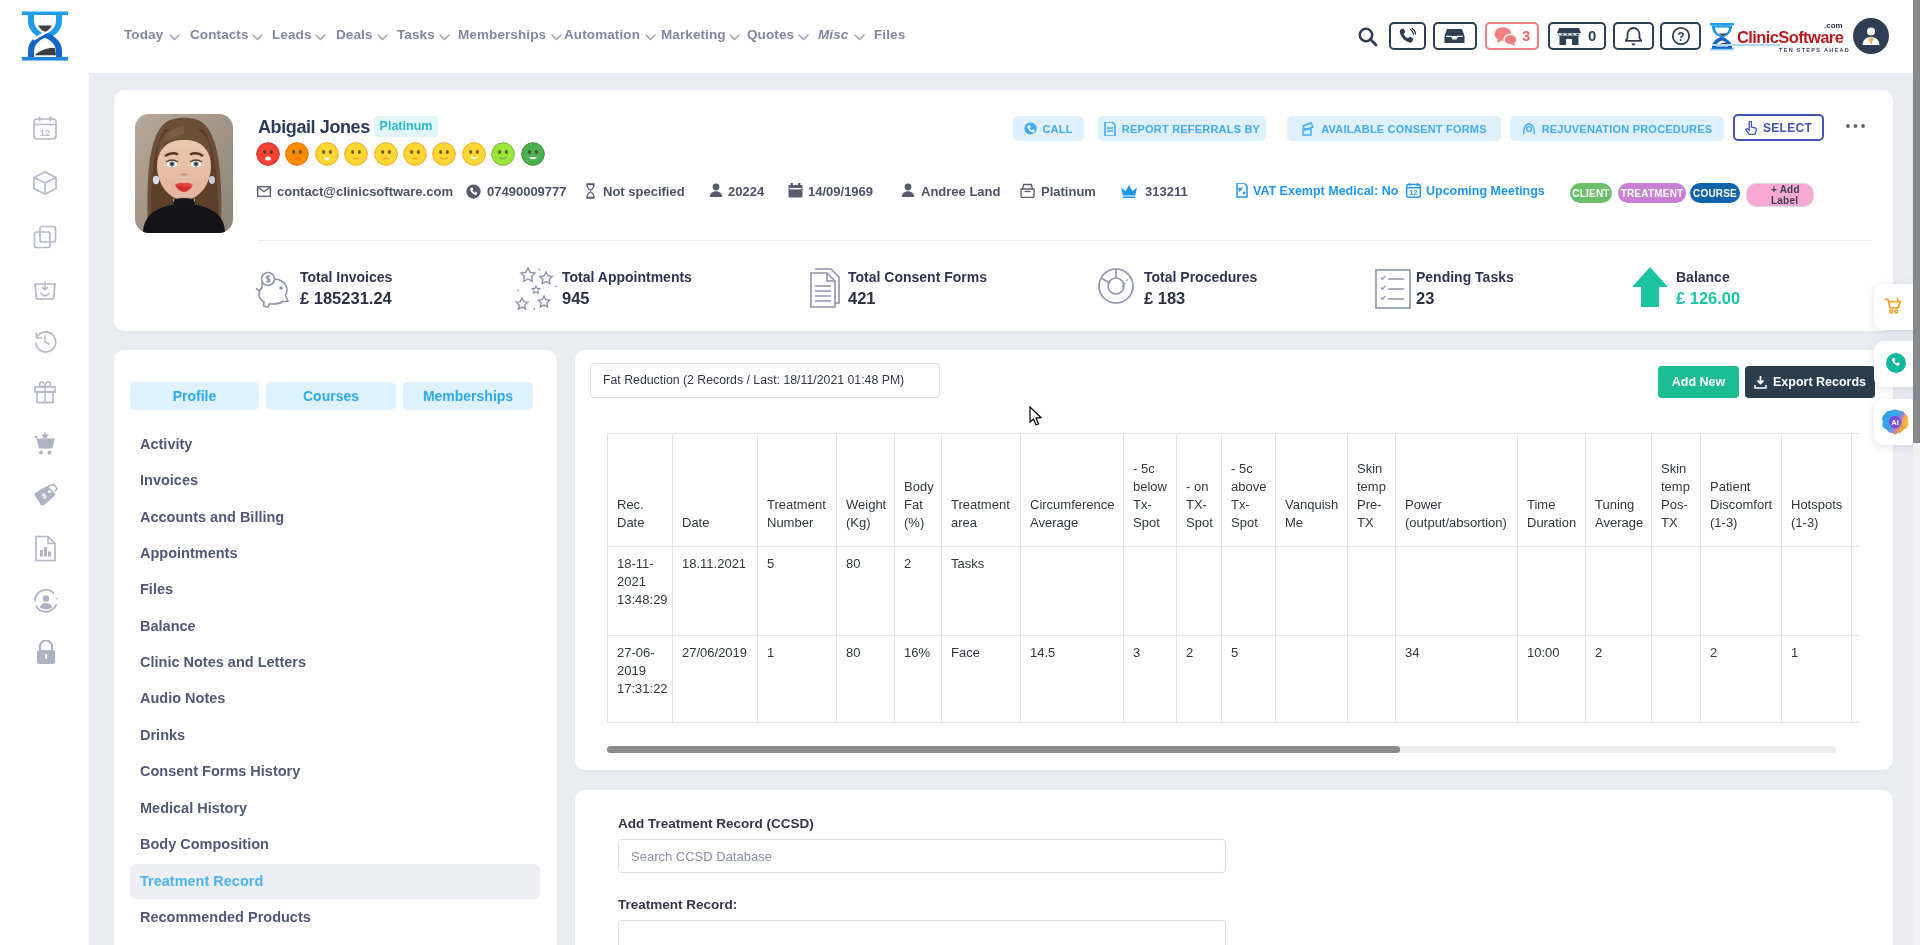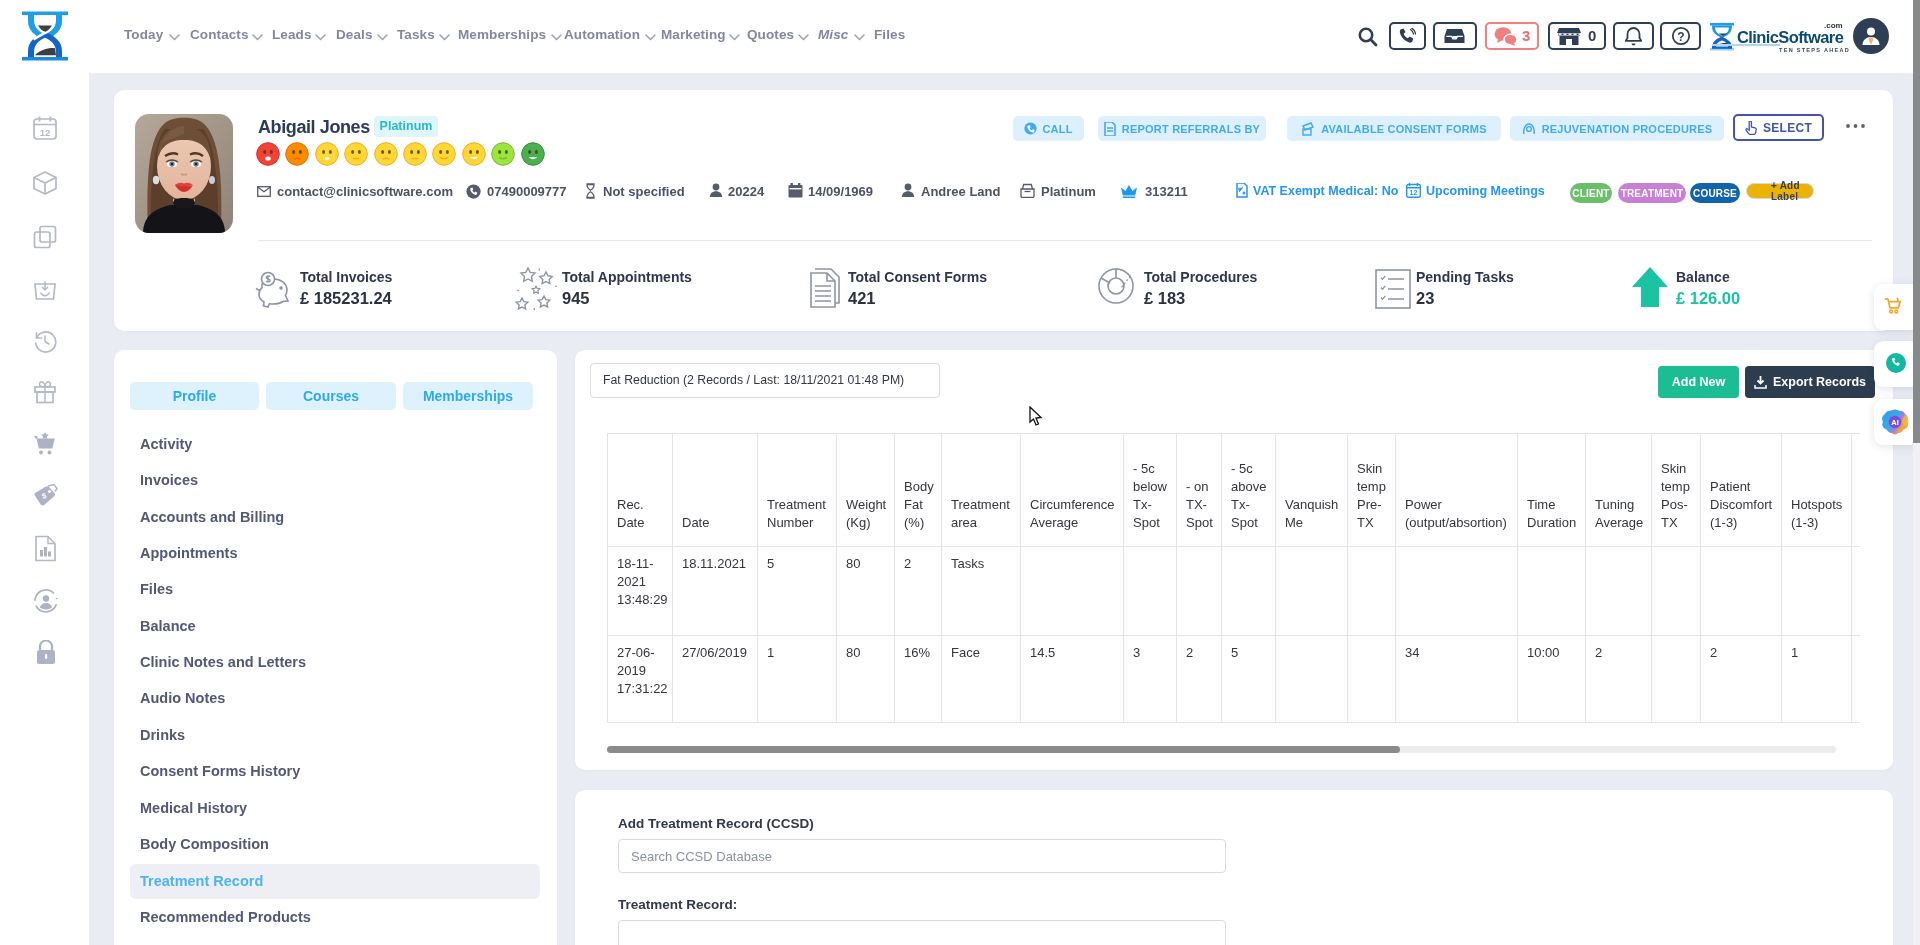--- a/index.html
+++ b/index.html
@@ -212,21 +212,21 @@
   <rect x="0" y="0" width="24" height="2.5" fill="#1e9de8"></rect>
   <rect x="0" y="25" width="24" height="2.5" fill="#9fcdf0"></rect>
   <path d="M2 2.5 h20 v1 c0 6 -4.5 9 -8 10.4 c-.8 .35 -.8 .85 0 1.2 c3.5 1.4 8 4.4 8 10.4 v.5 h-20 v-.5 c0 -6 4.5 -9 8 -10.4 c.8 -.35 .8 -.85 0 -1.2 c-3.5 -1.4 -8 -4.4 -8 -10.4 z" fill="#1e96e6"></path>
   <path d="M2 25.5 v-.5 c0-6 4.5-9 8-10.4 c.8-.35 .8-.85 0-1.2 l.5 0 c6.5 2.2 11.5 5 11.5 11.6 v.5 z" fill="#1565c8"></path>
   <path d="M5 4.5 h14 c0 4.2 -3.2 6.6 -7 8 c-3.8 -1.4 -7 -3.8 -7 -8 z" fill="#fff"></path>
   <path d="M6 23.5 h12 c0 -2.8 -2.2 -4.7 -6 -6 c-3.8 1.3 -6 3.2 -6 6 z" fill="#fff"></path>
   <path d="M9 10.5 h8 c-1 1 -2.2 1.7 -4 2.3 c-1.8 -.6 -3 -1.3 -4 -2.3 z" fill="#3a3f42"></path>
   <path d="M7 22.5 c2.2 -2 6.5 -3 10 -2.8 l.5 2.8 z" fill="#3a3f42"></path>
 </svg>
 </div>
-<div class="abs" style="left:1737px;top:28px;color:#0c4a6e;font-size:16.5px;font-weight:700;letter-spacing:-.6px;">ClinicSoftware</div>
+<div class="abs" style="left:1737px;top:28px;color:#b91c1c;font-size:16.5px;font-weight:700;letter-spacing:-.6px;">ClinicSoftware</div>
 <div class="abs" style="left:1824px;top:21px;color:#2b3346;font-size:8px;font-weight:700;">.com</div>
 <div class="abs" style="left:1779px;top:47px;color:#3c4558;font-size:5.5px;font-weight:700;letter-spacing:1.3px;">TEN STEPS AHEAD</div>
 <div class="abs" style="left:1712px;top:44px;width:68px;height:2px;background:#aed7f2;"></div>
 
 <div class="abs" style="left:1853px;top:18px;width:36px;height:36px;border-radius:50%;background:#2e3f55;"></div>
 <svg class="abs" style="left:1861px;top:25px;" width="20" height="22" viewBox="0 0 20 22">
   <circle cx="10" cy="6.5" r="4" fill="#fff"></circle>
   <path d="M1.5 20 c0 -5 3.8 -8 8.5 -8 s8.5 3 8.5 8 z" fill="#fff"></path>
   <path d="M10 12 l-2.5 2 l2.5 6 l2.5 -6 z" fill="#f7b267"></path>
 </svg>
@@ -424,21 +424,21 @@
 <div class="abs" style="left:1253px;top:184px;color:#2196f3;font-size:12.5px;font-weight:600;white-space:nowrap;">VAT Exempt Medical: No</div>
 <svg class="abs" style="left:1406px;top:183px;" width="15" height="15" viewBox="0 0 15 15">
         <rect x="0.7" y="1.5" width="13.6" height="12.8" rx="1.5" fill="none" stroke="#2196f3" stroke-width="1.4"></rect>
         <path d="M3.5 0 v3 M11.5 0 v3 M1 4.8 h13" stroke="#2196f3" stroke-width="1.4"></path>
         <text x="7.5" y="12" text-anchor="middle" font-size="7" font-weight="bold" fill="#2196f3" font-family="Liberation Sans, sans-serif">12</text>
       </svg>
 <div class="abs" style="left:1426px;top:184px;color:#2196f3;font-size:12.5px;font-weight:600;white-space:nowrap;">Upcoming Meetings</div>
 <div class="pill" style="left:1570px;top:183px;width:42px;height:20px;background:#6abf69;">CLIENT</div>
 <div class="pill" style="left:1618px;top:183px;width:68px;height:20px;background:#c97fd6;">TREATMENT</div>
 <div class="pill" style="left:1690px;top:183px;width:50px;height:20px;background:#1263ae;">COURSE</div>
-<div class="pill" style="left:1746px;top:183px;width:68px;height:16px;background:#eab308;border:1px solid #d6d9e0;color:#3a3f50;padding-left:24px;">+ Add Label</div>
+<div class="pill" style="left:1746px;top:183px;width:68px;height:24px;background:#f9a8d4;border:1px solid #d6d9e0;color:#3a3f50;padding-left:24px;">+ Add Label</div>
 </div>
 
 <div class="abs" style="left:258px;top:240px;width:1614px;height:1px;background:#e7e9ee;"></div>
 
 <div id="stats">
 <style>
  .slabel { position:absolute; color:#2e3550; font-size:14px; font-weight:700; }
  .sval { position:absolute; color:#2b3142; font-size:16.5px; font-weight:700; }
 </style>
 

